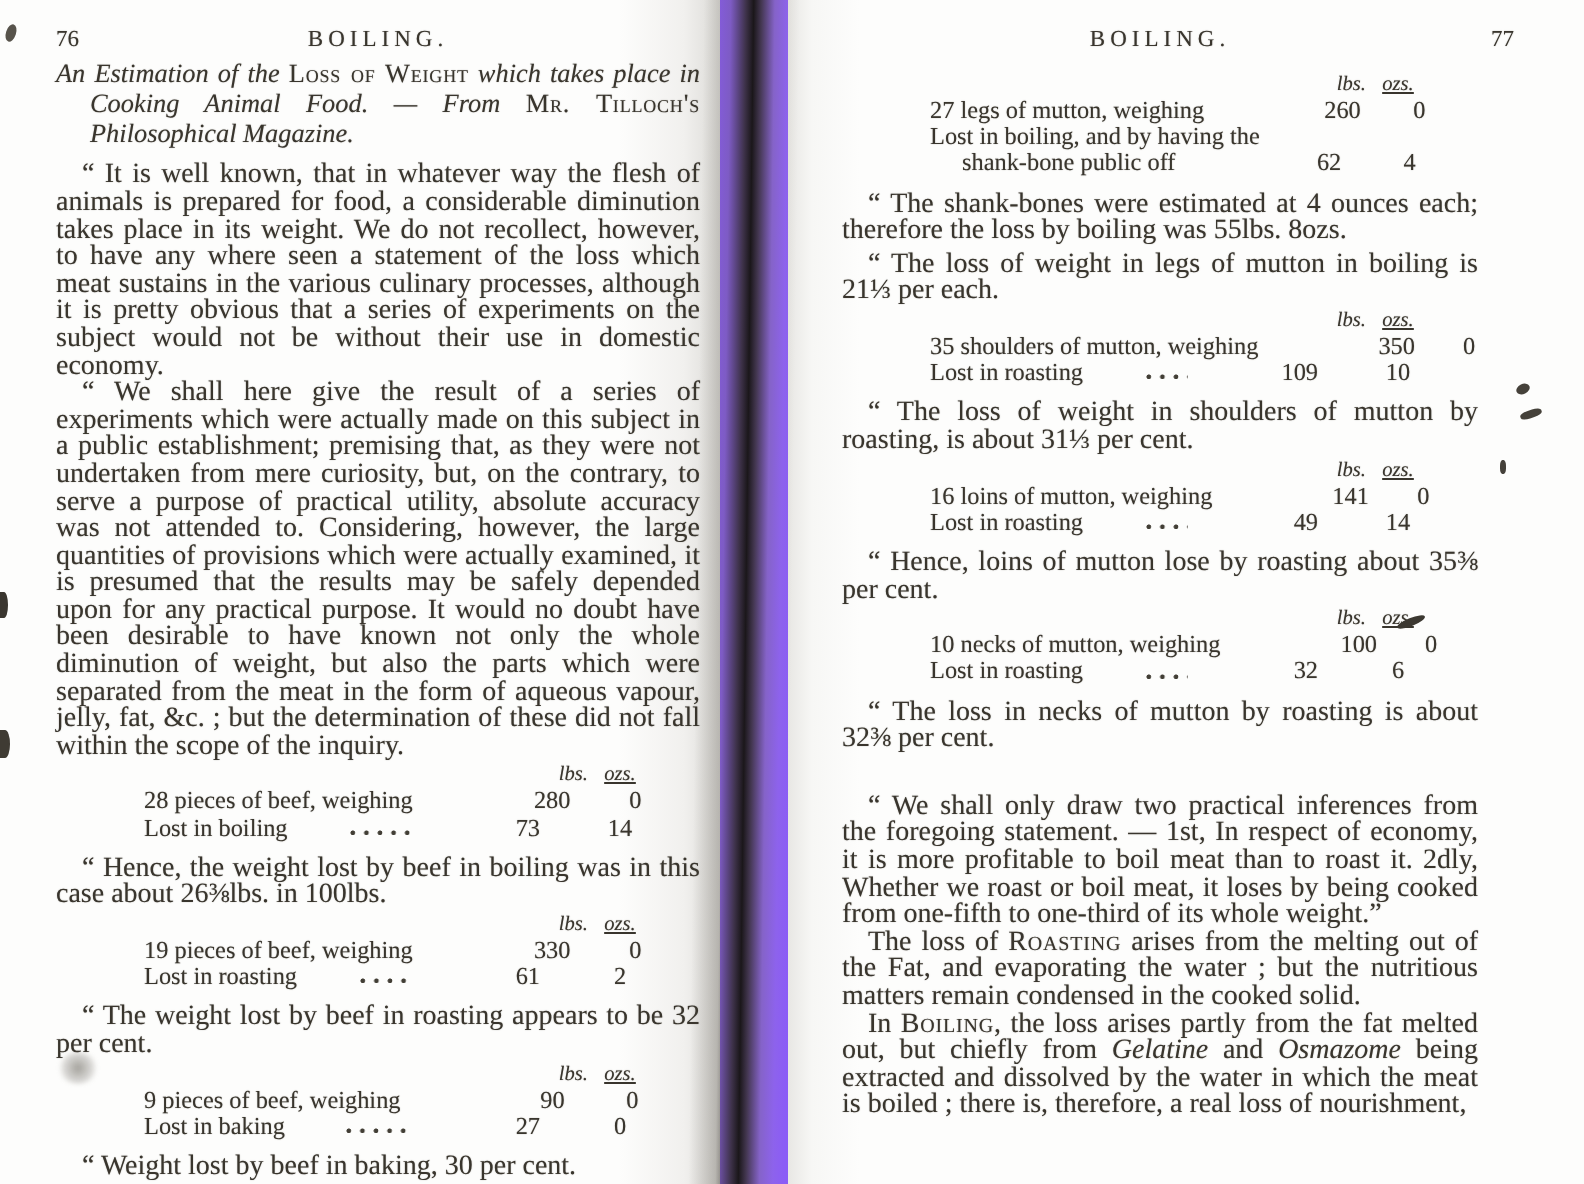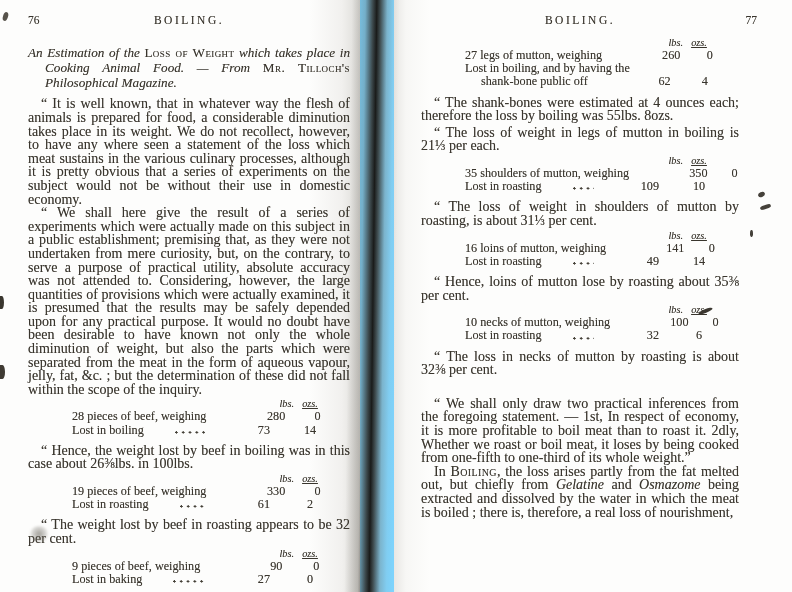--- a/index.html
+++ b/index.html
@@ -1,18 +1,18 @@
 <!DOCTYPE html>
 <html><head>
 <meta charset="utf-8">
 <style>
   html,body { margin:0; padding:0; background:#ffffff; }
   .scan {
     position:relative; width:792px; height:592px; overflow:hidden;
-    background:#7dd3fc;
+    background:#8b5cf6;
     font-family:"Liberation Serif","DejaVu Serif",serif;
     color:#39352d;
   }
   .page { position:absolute; top:0; height:592px; overflow:hidden; }
   .page-left {
     left:0; width:360px;
     background:linear-gradient(to right,#fdfdfc 0%,#fdfdfc 86%,#f1f0ee 95%,#dbdad6 100%);
   }
   .page-right {
     left:394px; width:398px;
@@ -33,21 +33,21 @@
   }
   .tb { position:absolute; top:10px; }
   .tb-left  { left:28px; width:322px; }
   .tb-right { left:27px; width:318px; position:relative; }
   .pg-head { position:relative; height:15px; margin-top:4px; font-size:11.5px; }
   .running-head { position:absolute; left:0; right:0; text-align:center; letter-spacing:2.5px; font-variant:small-caps; }
   .num-left  { position:absolute; left:0; top:0; }
   .num-right { position:absolute; right:-18px; top:0; }
   .heading {
     font-size:13.2px; font-weight:normal; font-style:italic; line-height:14.8px;
-    margin:17px 0 0 0; padding-left:17px; text-indent:-17px; text-align:justify;
+    margin:1px 0 0 0; padding-left:17px; text-indent:-17px; text-align:justify;
   }
   .body {
     font-size:14px; line-height:13.6px; text-align:justify;
     margin:7px 0 0 0; text-indent:13px;
   }
   .mt0 { margin-top:0; }
   .mt-s { margin-top:3px; }
   .mt-l { margin-top:20px; }
   .seg.smallcaps { font-style:normal; font-variant:small-caps; letter-spacing:0.4px; }
   .seg.italic { font-style:italic; }
@@ -239,20 +239,21 @@
           </div>
           <div class="wt-row">
             <span class="wt-label">Lost in roasting</span>
             <span class="wt-leader"></span>
             <span class="wt-lbs">32</span>
             <span class="wt-ozs">6</span>
           </div>
         </div>
       <p class="body">“ The loss in necks of mutton by roasting is about 32⅜ per cent.</p>
       <p class="body mt-l">“ We shall only draw two practical inferences from the foregoing statement. — 1st, In respect of economy, it is more profitable to boil meat than to roast it.  2dly, Whether we roast or boil meat, it loses by being cooked from one-fifth to one-third of its whole weight.”</p>
+      <p class="body mt0"><span class="seg plain">The loss of </span><span class="seg smallcaps">Roasting</span><span class="seg plain"> arises from the melting out of the Fat, and evaporating the water ; but the nutritious matters remain condensed in the cooked solid.</span></p>
       <p class="body mt0"><span class="seg plain">In </span><span class="seg smallcaps">Boiling</span><span class="seg plain">, the loss arises partly from the fat melted out, but chiefly from </span><span class="seg italic">Gelatine</span><span class="seg plain"> and </span><span class="seg italic">Osmazome</span><span class="seg plain"> being extracted and dissolved by the water in which the meat is boiled ; there is, therefore, a real loss of nourishment,</span></p>
     </div>
   </section>
 
   <div class="gutter"></div>
 
   <div class="speck sp-a"></div>
   <div class="speck sp-b"></div>
   <div class="speck sp-c"></div>
   <div class="smudge"></div>

